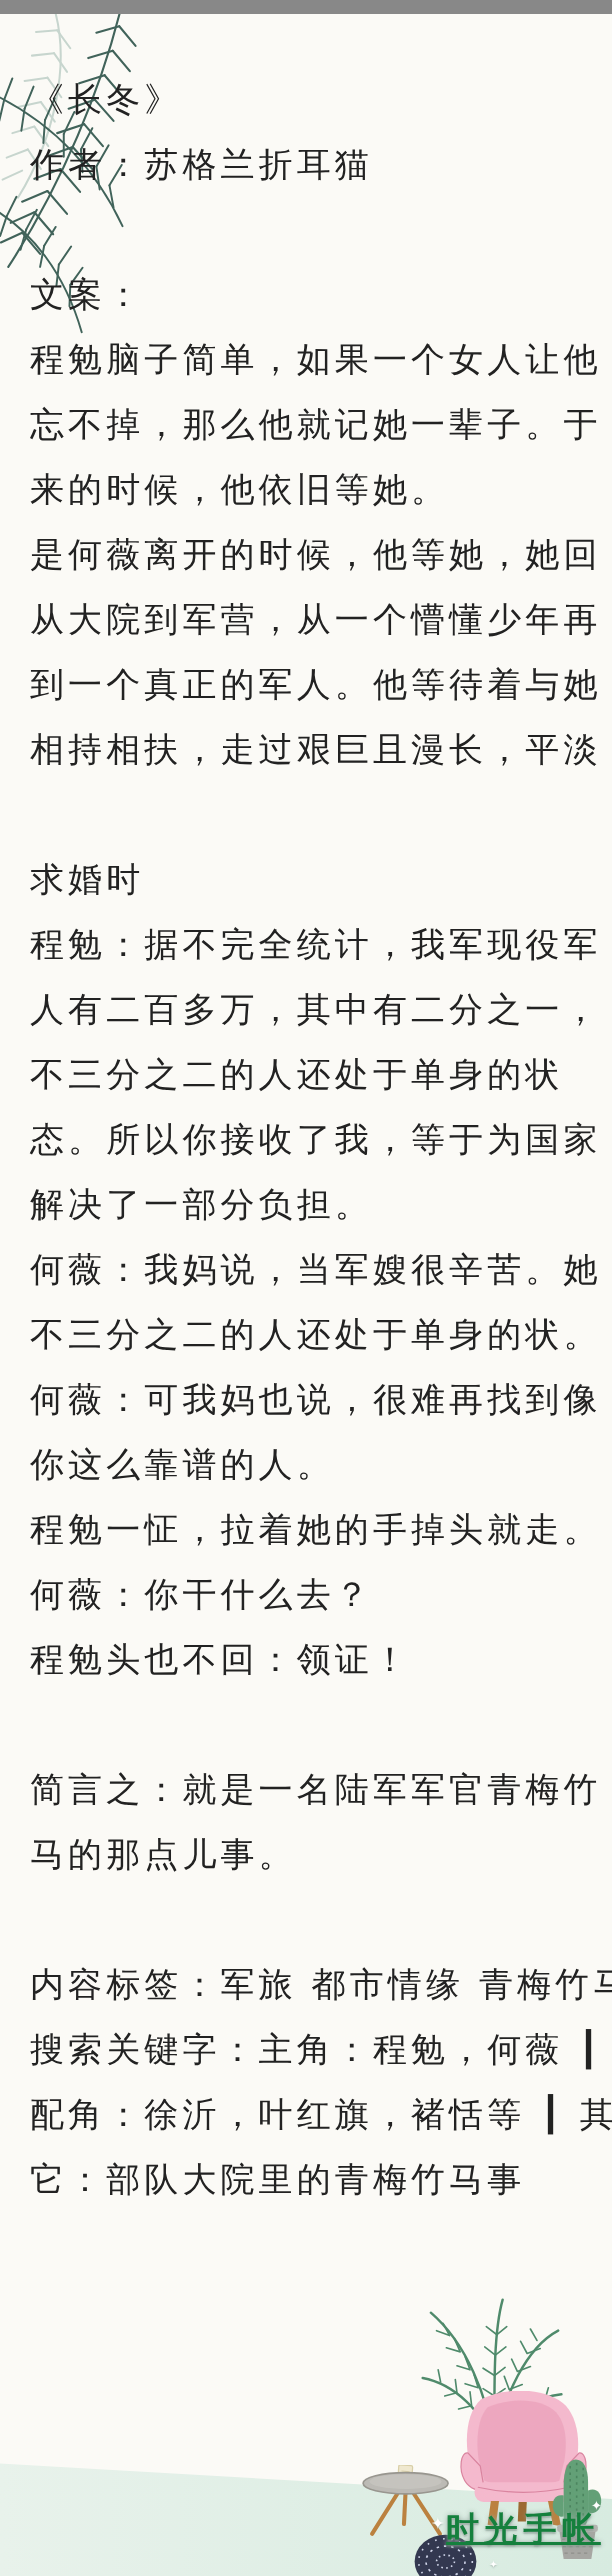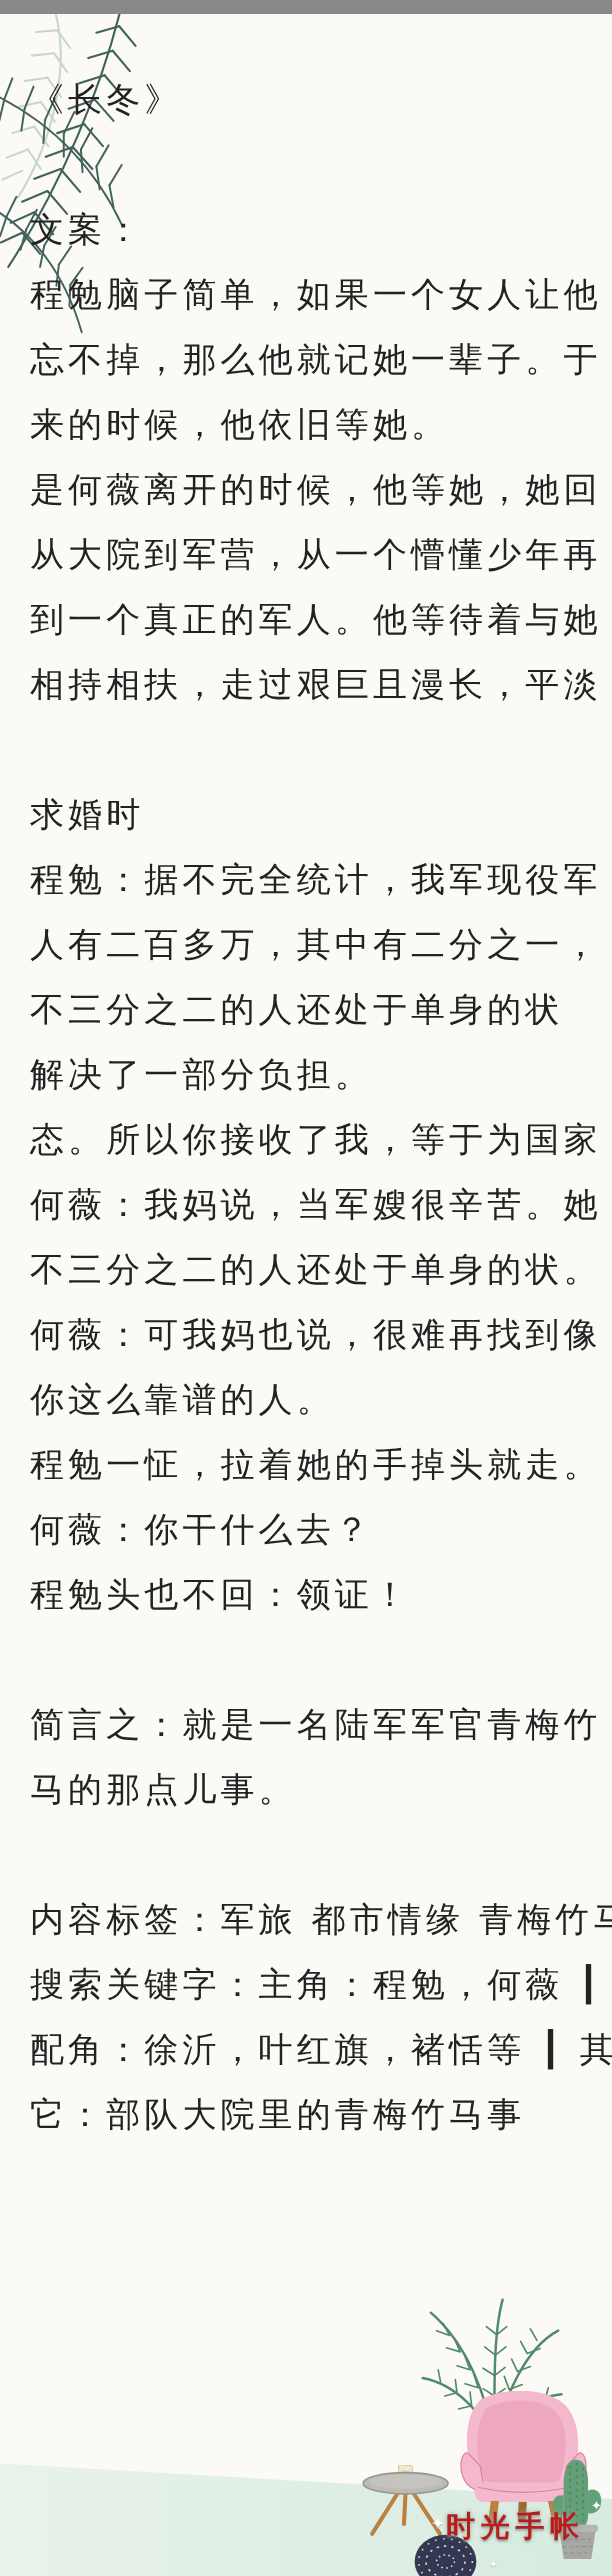--- a/index.html
+++ b/index.html
@@ -35,23 +35,24 @@
     clip-path:polygon(0 6.5px,100% 42px,100% 100%,0 100%);
   }
   .decor{position:absolute; z-index:4;}
   .plant-svg{left:421px; top:2284px;}
   .table-svg{left:359px; top:2451px;}
   .chair-svg{left:458px; top:2377px; z-index:5;}
   .rug-svg{left:413px; top:2518px; z-index:5;}
   .cactus-svg{left:549px; top:2439px; z-index:6;}
   .watermark{
     position:absolute; left:446px; top:2493px; z-index:7;
-    font-size:29px; font-weight:bold; color:#b91c1c; letter-spacing:5.7px;
+    font-size:33px; font-weight:bold; color:#15803d; letter-spacing:5.7px;
     text-shadow:0 0 4.9px rgba(150,170,160,.95), 0 1.6px 1.6px rgba(120,140,130,.55);
     white-space:nowrap;
+    text-decoration:underline;
   }
   .sparkle{
     position:absolute; z-index:7; color:#ffffff;
     text-shadow:0 0.8px 1.6px rgba(140,160,150,.7); font-weight:bold;
   }
   .sp1{left:431px; top:2500px; font-size:16.3px;}
   .sp2{left:591px; top:2484px; font-size:13px;}
   .sp3{left:489px; top:2544px; font-size:10.6px;}
 </style>
 </head>
@@ -77,36 +78,37 @@
     </g>
     <g stroke-width="2.4">
       <path d="M-15,235 C40,265 80,320 100,390"></path>
       <path d="M8,248 l12,-24 M32,264 l13,-24 M54,284 l14,-23 M72,307 l15,-22 M86,332 l15,-21"></path>
       <path d="M8,248 l-8,24 M32,264 l-7,25 M54,284 l-5,26 M72,307 l-3,26 M86,332 l-1,26"></path>
     </g>
   </svg>
 
   <div class="doc">
       <div class="line">《长冬》</div>
+      <div class="line">作者：苏格兰折耳猫</div>
       <div class="line blank"></div>
       <div class="line">文案：</div>
       <div class="line">程勉脑子简单，如果一个女人让他</div>
       <div class="line">忘不掉，那么他就记她一辈子。于</div>
       <div class="line">来的时候，他依旧等她。</div>
       <div class="line">是何薇离开的时候，他等她，她回</div>
       <div class="line">从大院到军营，从一个懵懂少年再</div>
       <div class="line">到一个真正的军人。他等待着与她</div>
       <div class="line">相持相扶，走过艰巨且漫长，平淡</div>
       <div class="line blank"></div>
       <div class="line">求婚时</div>
       <div class="line">程勉：据不完全统计，我军现役军</div>
       <div class="line">人有二百多万，其中有二分之一，</div>
       <div class="line">不三分之二的人还处于单身的状</div>
+      <div class="line">态。所以你接收了我，等于为国家</div>
       <div class="line">解决了一部分负担。</div>
-      <div class="line">态。所以你接收了我，等于为国家</div>
       <div class="line">何薇：我妈说，当军嫂很辛苦。她</div>
       <div class="line">不三分之二的人还处于单身的状。</div>
       <div class="line">何薇：可我妈也说，很难再找到像</div>
       <div class="line">你这么靠谱的人。</div>
       <div class="line">程勉一怔，拉着她的手掉头就走。</div>
       <div class="line">何薇：你干什么去？</div>
       <div class="line">程勉头也不回：领证！</div>
       <div class="line blank"></div>
       <div class="line">简言之：就是一名陆军军官青梅竹</div>
       <div class="line">马的那点儿事。</div>

